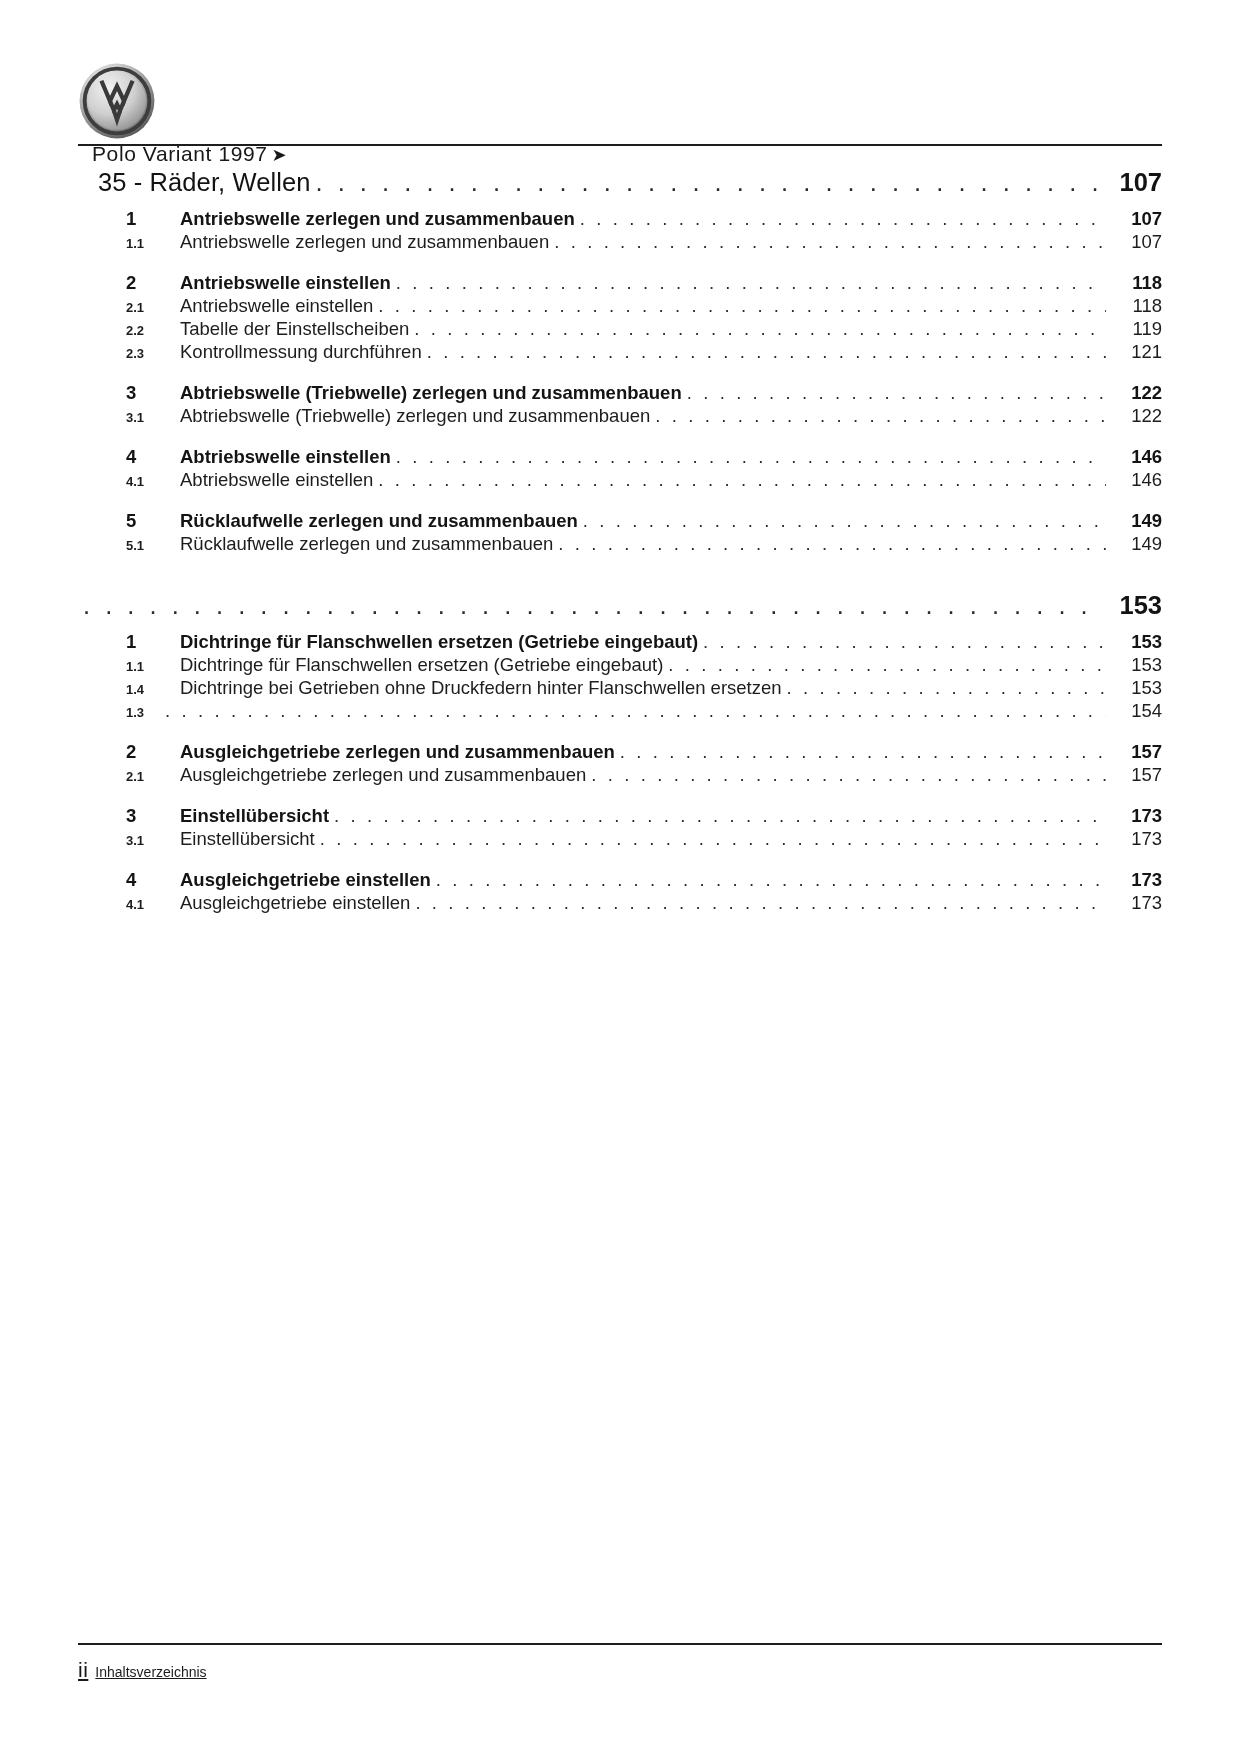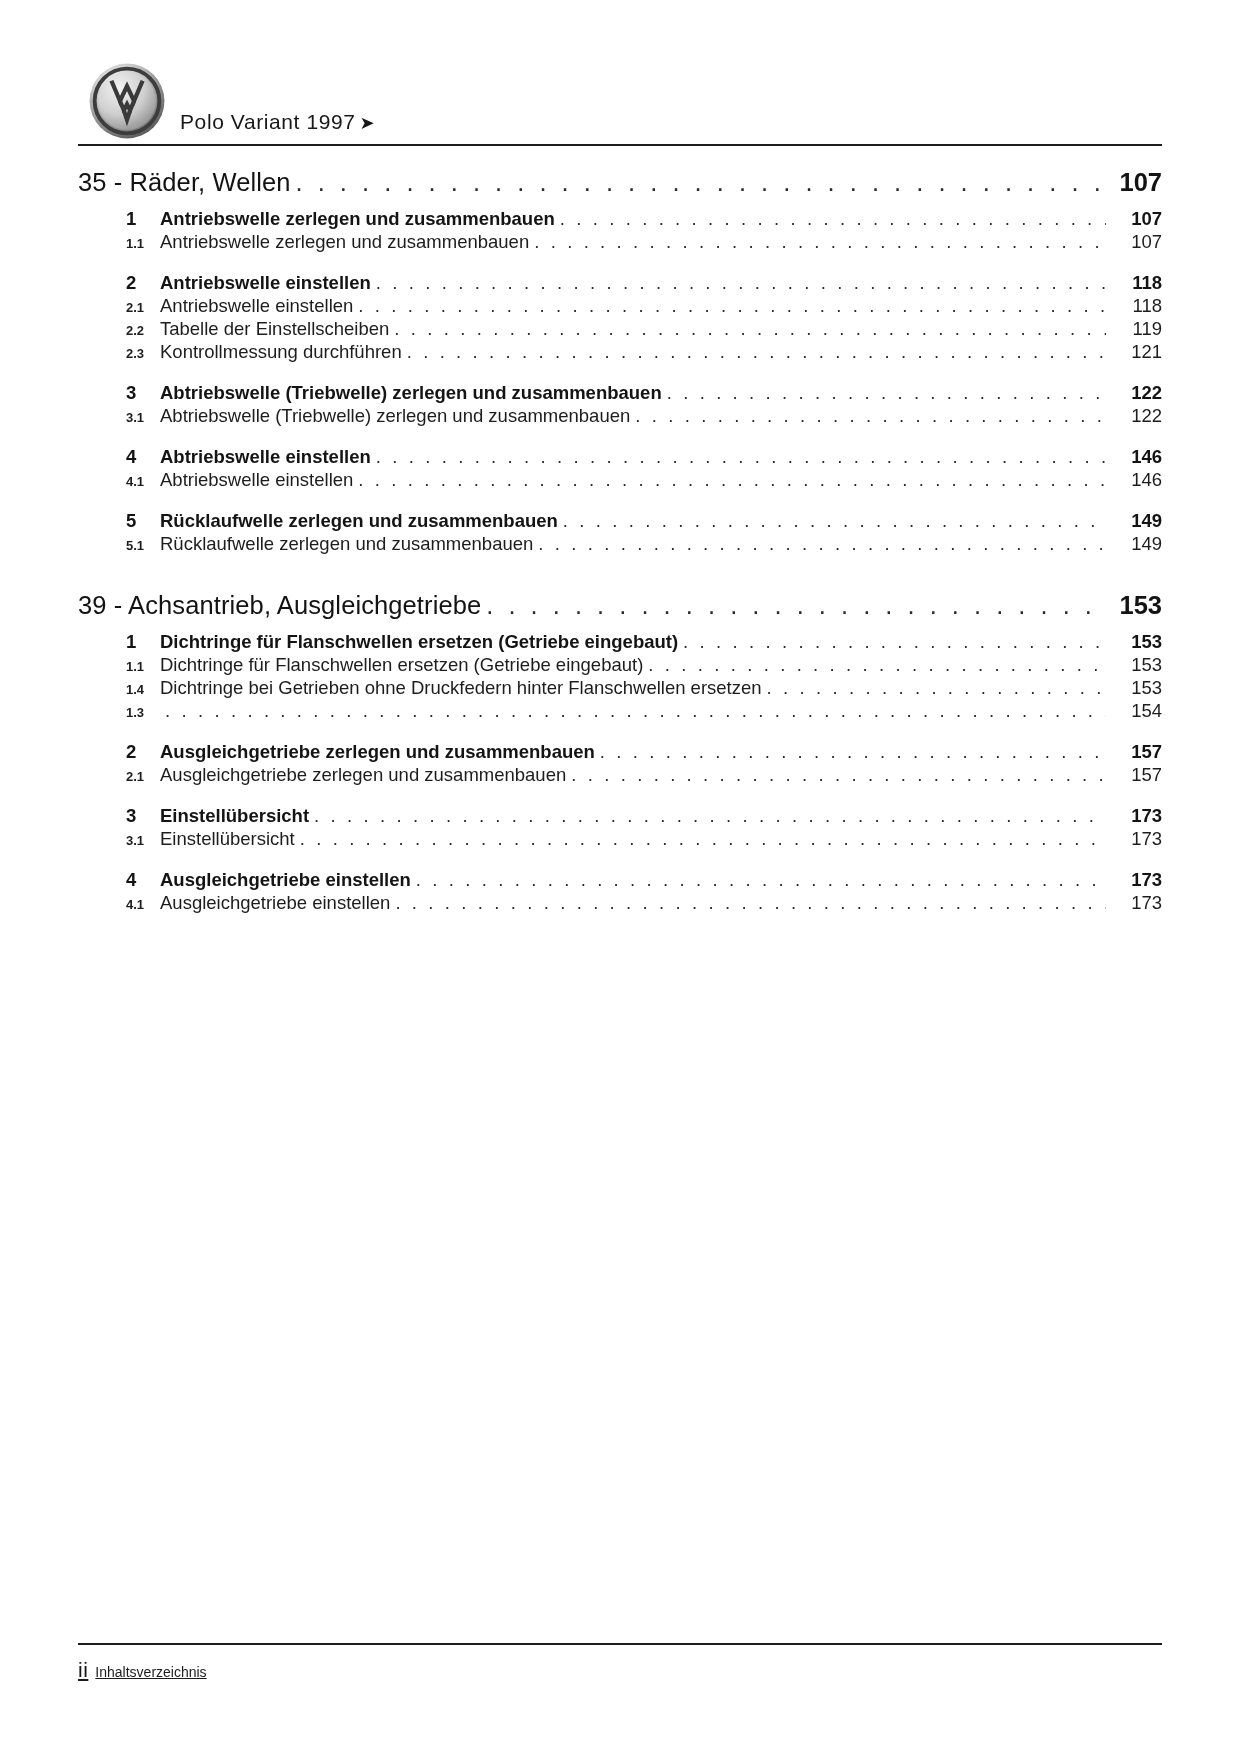--- a/index.html
+++ b/index.html
@@ -19,26 +19,26 @@
 
   .page {
     position: absolute;
     inset: 0;
     padding: 0;
   }
 
   
   .doc-header {
     position: absolute;
-    left: 88px;
+    left: 78px;
     top: 62px;
     width: 1084px;
     display: flex;
-    align-items: flex-end;
     gap: 0px;
+    flex-direction: column;
   }
   .vw-logo {
     width: 78px;
     height: 78px;
     flex: 0 0 78px;
     position: relative;
     margin-bottom: 0px;
   }
   .vw-logo svg { display: block; }
 
@@ -148,21 +148,21 @@
   }
   .row-l2 .leader { font-size: 18.5px; }
   .row-l2 { margin-top: 1px; }
 
   .r-num {
     flex: 0 0 auto;
     width: 82px;
     padding-left: 48px;
     box-sizing: border-box;
   }
-  .r-title { flex: 0 0 auto; }
+  .r-title { flex: 0 0 auto; margin-left: 20px; }
 
   .leader {
     flex: 1 1 auto;
     overflow: hidden;
     white-space: nowrap;
     color: #2a2a2a;
     letter-spacing: 3.1px;
     padding: 0 3px 0 5px;
     min-width: 10px;
   }
@@ -319,21 +319,20 @@
         <span class="leader"> .  .  .  .  .  .  .  .  .  .  .  .  .  .  .  .  .  .  .  .  .  .  .  .  .  .  .  .  .  .  .  .  .  .  .  .  .  .  .  .  .  .  .  .  .  .  .  .  .  .  .  .  .  .  .  .  .  .  .  .  .  .  .  .  .  .  .  .  .  .  .  .  .  .  .  .  .  .  .  .  .  .  .  .  .  .  .  .  .  .  .  .  .  .  .  .  .  .  .  .  .  .  .  .  .  .  .  .  .  .  .  .  .  .  .  .  .  .  .  .  .  .  .  .  .  .  .  .  .  .  .  .  .  .  .  .  .  .  .  .  .  .  .  .  .  .  .  .  .  .  .  .  .  .  .  .  .  .  .  .  .  .  .  .  .  .  .  .  .  .  .  .  .  .  .  .  .  .  .  .  .  .  .  .  .  .  .  .  .  .  .  .  .  .  .  .  .  .  .  . </span>
         <span class="r-page">149</span>
       </div>
       <div class="toc-row row-l2">
         <span class="r-num">5.1</span>
         <span class="r-title">Rücklaufwelle zerlegen und zusammenbauen</span>
         <span class="leader"> .  .  .  .  .  .  .  .  .  .  .  .  .  .  .  .  .  .  .  .  .  .  .  .  .  .  .  .  .  .  .  .  .  .  .  .  .  .  .  .  .  .  .  .  .  .  .  .  .  .  .  .  .  .  .  .  .  .  .  .  .  .  .  .  .  .  .  .  .  .  .  .  .  .  .  .  .  .  .  .  .  .  .  .  .  .  .  .  .  .  .  .  .  .  .  .  .  .  .  .  .  .  .  .  .  .  .  .  .  .  .  .  .  .  .  .  .  .  .  .  .  .  .  .  .  .  .  .  .  .  .  .  .  .  .  .  .  .  .  .  .  .  .  .  .  .  .  .  .  .  .  .  .  .  .  .  .  .  .  .  .  .  .  .  .  .  .  .  .  .  .  .  .  .  .  .  .  .  .  .  .  .  .  .  .  .  .  .  .  .  .  .  .  .  .  .  .  .  .  . </span>
         <span class="r-page">149</span>
       </div>
       <div class="toc-row row-chapter chapter-gap">
-        <span class="r-title">39 - Achsantrieb, Ausgleichgetriebe</span>
         <span class="leader"> .  .  .  .  .  .  .  .  .  .  .  .  .  .  .  .  .  .  .  .  .  .  .  .  .  .  .  .  .  .  .  .  .  .  .  .  .  .  .  .  .  .  .  .  .  .  .  .  .  .  .  .  .  .  .  .  .  .  .  .  .  .  .  .  .  .  .  .  .  .  .  .  .  .  .  .  .  .  .  .  .  .  .  .  .  .  .  .  .  .  .  .  .  .  .  .  .  .  .  .  .  .  .  .  .  .  .  .  .  .  .  .  .  .  .  .  .  .  .  .  .  .  .  .  .  .  .  .  .  .  .  .  .  .  .  .  .  .  .  .  .  .  .  .  .  .  .  .  .  .  .  .  .  .  .  .  .  .  .  .  .  .  .  .  .  .  .  .  .  .  .  .  .  .  .  .  .  .  .  .  .  .  .  .  .  .  .  .  .  .  .  .  .  .  .  .  .  .  .  . </span>
         <span class="r-page">153</span>
       </div>
       <div class="toc-row row-l1">
         <span class="r-num">1</span>
         <span class="r-title">Dichtringe für Flanschwellen ersetzen (Getriebe eingebaut)</span>
         <span class="leader"> .  .  .  .  .  .  .  .  .  .  .  .  .  .  .  .  .  .  .  .  .  .  .  .  .  .  .  .  .  .  .  .  .  .  .  .  .  .  .  .  .  .  .  .  .  .  .  .  .  .  .  .  .  .  .  .  .  .  .  .  .  .  .  .  .  .  .  .  .  .  .  .  .  .  .  .  .  .  .  .  .  .  .  .  .  .  .  .  .  .  .  .  .  .  .  .  .  .  .  .  .  .  .  .  .  .  .  .  .  .  .  .  .  .  .  .  .  .  .  .  .  .  .  .  .  .  .  .  .  .  .  .  .  .  .  .  .  .  .  .  .  .  .  .  .  .  .  .  .  .  .  .  .  .  .  .  .  .  .  .  .  .  .  .  .  .  .  .  .  .  .  .  .  .  .  .  .  .  .  .  .  .  .  .  .  .  .  .  .  .  .  .  .  .  .  .  .  .  .  . </span>
         <span class="r-page">153</span>
       </div>
       <div class="toc-row row-l2">

